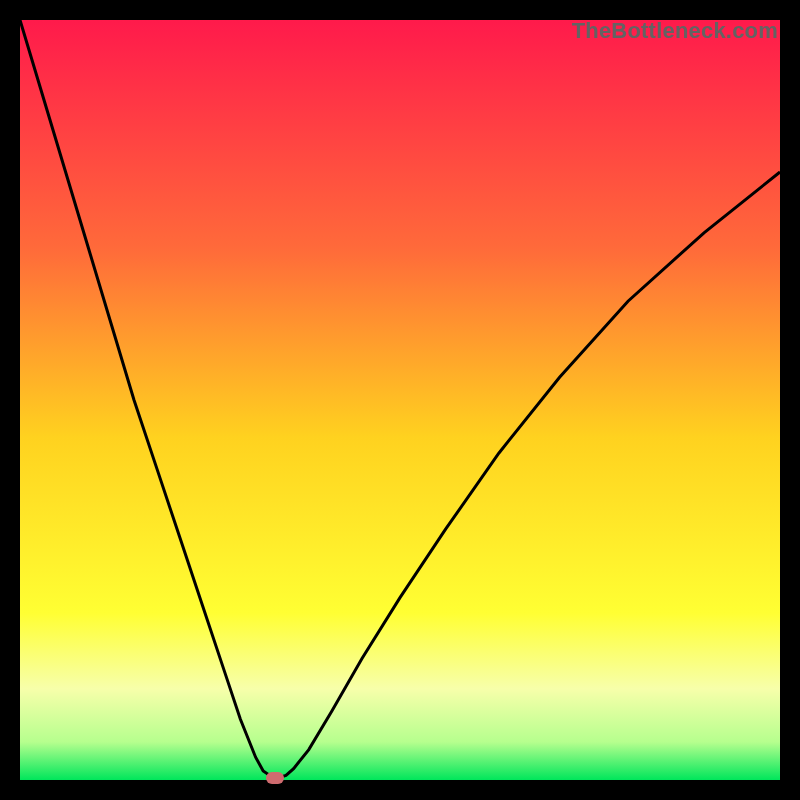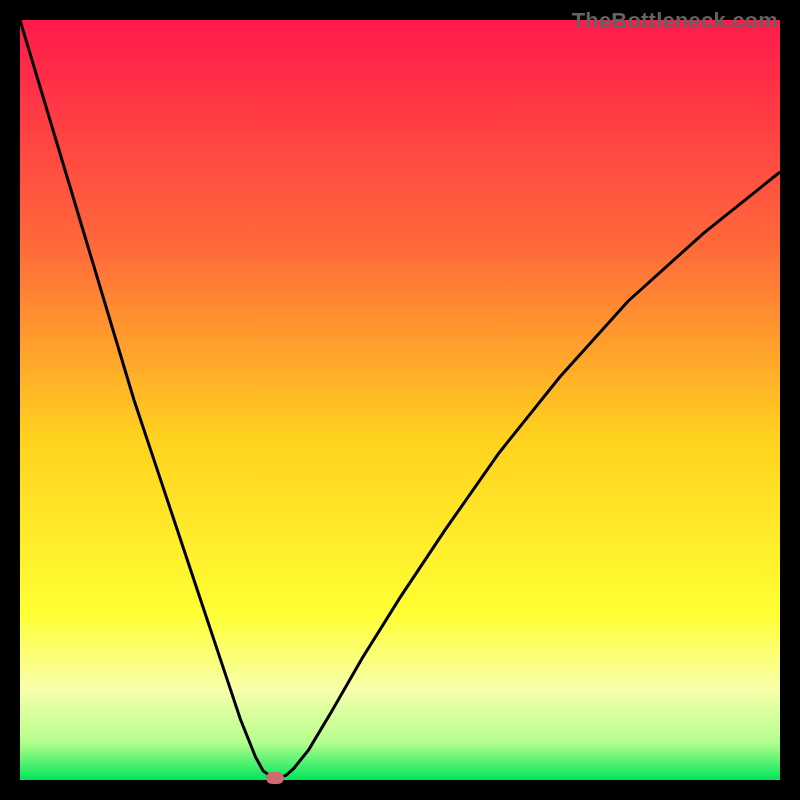--- a/index.html
+++ b/index.html
@@ -21,21 +21,21 @@
   }
   .plot {
     position: absolute;
     left: 0;
     top: 0;
     width: 760px;
     height: 760px;
   }
   .watermark {
     position: absolute;
-    top: 8px;
+    top: 18px;
     right: 22px;
     color: #636363;
     font-size: 22px;
     font-weight: 600;
     letter-spacing: 0.2px;
     user-select: none;
   }
   
   .marker {
     position: absolute;

